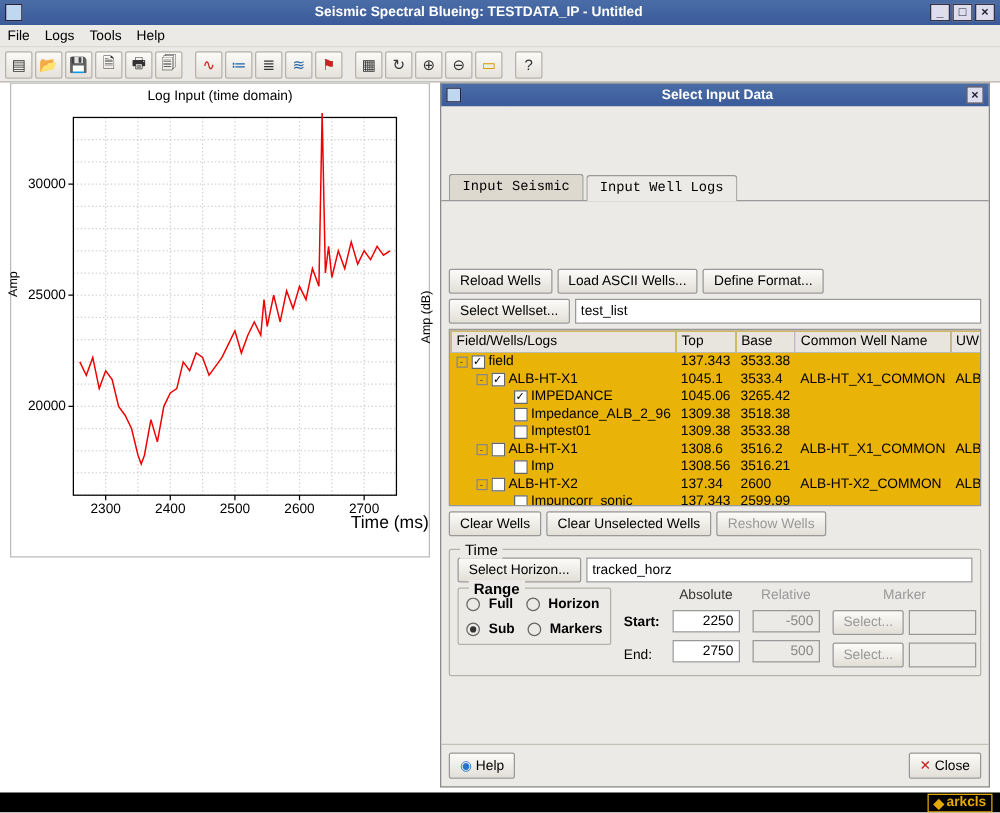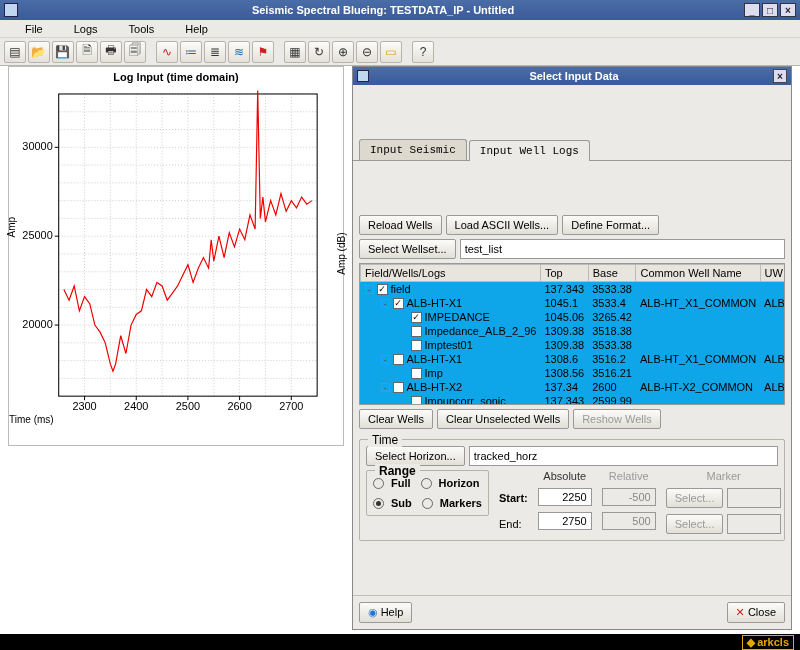--- a/index.html
+++ b/index.html
@@ -4,50 +4,50 @@
 <style>
 * { box-sizing: border-box; margin: 0; padding: 0; font-family: "Liberation Sans", Arial, sans-serif; font-size: 11px; }
 body { background: #fff; width: 800px; height: 650px; overflow: hidden; position: relative; }
 
 
 .titlebar { background: linear-gradient(#4a6da7, #3a5a99); color:#fff; height:20px; display:flex; align-items:center; padding:0 4px; font-weight:bold; }
 .titlebar .tb-icon { width:14px; height:14px; background:#c0d7f0; border:1px solid #224; margin-right:6px; }
 .titlebar .title { flex:1; text-align:center; }
 .tb-btn { width:16px; height:14px; background:#dde; border:1px solid #334; margin-left:2px; display:flex; align-items:center; justify-content:center; color:#223; font-size:10px; cursor:pointer;}
 .menubar { background:#eceae7; height:18px; display:flex; align-items:center; padding:0 6px; gap:12px; border-bottom:1px solid #d6d3cd;}
-.menubar span { cursor:pointer;margin-left:19px; }
+.menubar span { cursor:pointer; }
 .toolbar { background:#eceae7; height:28px; display:flex; align-items:center; padding:0 4px; gap:2px; border-bottom:1px solid #b8b5ae;}
 .tbtn { width:22px; height:22px; border:1px solid #b6b3ab; background:linear-gradient(#fcfbf9,#e4e1d9); display:flex; align-items:center; justify-content:center; border-radius:2px; cursor:pointer; font-size:12px; color:#333;}
 .tsep { width:6px; }
 
 .workspace { position:absolute; top:66px; left:0; right:0; bottom:16px; }
 .chart-frame { position:absolute; left:8px; top:0; width:336px; height:380px; border:1px solid #bbb; background:#fff;}
-.chart-title { text-align:center; font-weight:bold; padding:4px 0;}
+.chart-title { text-align:center; font-weight:normal; padding:4px 0;}
 .chart-body { position:relative; width:100%; height:340px;}
 .chart-svg { position:absolute; left:0; top:0; width:100%; height:100%;}
 .axis-label-y { position:absolute; left:2px; top:50%; transform:rotate(-90deg) translateX(25px); transform-origin:left; font-size:10px;}
 .axis-label-y2 { position:absolute; right:2px; top:50%; transform:rotate(-90deg) translateX(30px); transform-origin:right; font-size:10px;}
-.axis-label-x { position:absolute; bottom:2px; left:0; right:0; text-align:left; font-size:10px;}
+.axis-label-x { position:absolute; bottom:2px; left:0; right:0; text-align:right; font-size:14px;}
 
 
 .dialog { position:absolute; left:352px; top:0; width:440px; height:564px; border:1px solid #888; background:#eceae7; display:flex; flex-direction:column;gap:48px;}
 .dlg-title { background:linear-gradient(#4a6da7,#3a5a99); color:#fff; height:18px; display:flex; align-items:center; font-weight:bold; padding:0 4px;}
 .dlg-title .t-icon{width:12px;height:12px;background:#c0d7f0;border:1px solid #224;margin-right:6px;}
 .dlg-title .spacer{flex:1;text-align:center;}
 .dlg-close-x{width:14px;height:14px;border:1px solid #445;background:#dde;display:flex;align-items:center;justify-content:center;cursor:pointer;font-size:10px;color:#223;}
 .tabbar { display:flex; padding:6px 6px 0 6px; gap:0; border-bottom:1px solid #999;}
 .tab { padding:4px 10px; border:1px solid #999; border-bottom:none; background:#ded9cf; border-radius:3px 3px 0 0; cursor:pointer; margin-right:2px;font-family:Liberation Mono, monospace;}
 .tab.active { background:#eceae7; position:relative; top:1px;}
 .panel { padding:6px; flex:1; display:flex; flex-direction:column; gap:4px; overflow:hidden;}
 .row { display:flex; align-items:center; gap:4px;}
 .btn { border:1px solid #999; background:linear-gradient(#fcfbf9,#e2dfd7); padding:3px 8px; border-radius:2px; cursor:pointer; white-space:nowrap;}
 .btn.disabled { color:#999; cursor:default;}
 .txt { border:1px solid #999; background:#fff; padding:2px 4px; flex:1; height:20px;}
 .txt.disabled{background:#eceae7;color:#888;}
-.table-wrap { border:1px solid #999; background:#0ea5e9; height:196px; overflow:auto;}
+.table-wrap { border:1px solid #999; background:#eab308; height:196px; overflow:auto;}
 table { border-collapse:collapse; width:100%;}
 th { background:#e8e5de; border:1px solid #bbb; padding:2px 4px; text-align:left; font-weight:normal; position:sticky; top:0;}
 td { padding:1px 4px; white-space:nowrap;}
 .tree-cell { display:flex; align-items:center; gap:3px;}
 .expander { width:9px; height:9px; border:1px solid #888; display:inline-flex; align-items:center; justify-content:center; font-size:8px; line-height:7px; cursor:pointer; color:#444;}
 .checkbox { width:11px; height:11px; border:1px solid #666; background:#fff; display:inline-flex; align-items:center; justify-content:center; font-size:9px; cursor:pointer;}
 .group-box { border:1px solid #b5b2aa; border-radius:2px; padding:6px; position:relative; margin-top:6px;}
 .group-box > .legend { position:absolute; top:-7px; left:8px; background:#eceae7; padding:0 4px; font-size:12px;}
 .radio { width:11px; height:11px; border:1px solid #666; border-radius:50%; display:inline-flex; align-items:center; justify-content:center; margin-right:3px;}
 .radio.checked::after{content:"";width:5px;height:5px;background:#333;border-radius:50%;}

